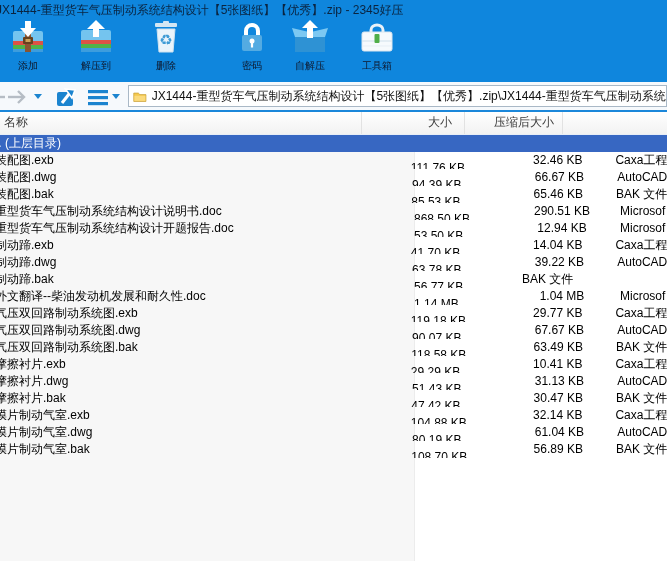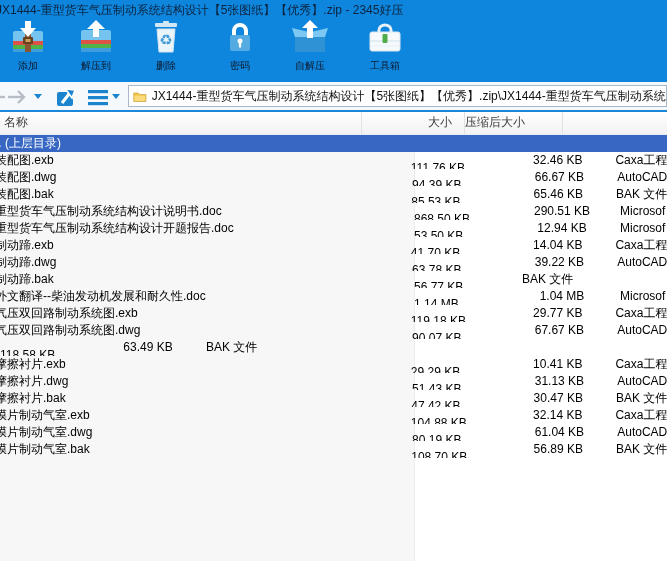--- a/index.html
+++ b/index.html
@@ -7,40 +7,40 @@
     font-family:"Liberation Sans","DejaVu Sans",sans-serif; }
   .window { position:relative; width:667px; height:561px; background:#fff; overflow:hidden; }
 
   
   .topbar { position:relative; height:82px; background:#0f86dd; overflow:hidden; }
   .titlebar { position:absolute; top:2px; left:-4px; font-size:12px; color:#0a2440; white-space:nowrap; }
   .tbtn { position:absolute; top:20px; text-align:center; cursor:default; }
   .tbtn svg { display:block; margin:0 auto; }
   .tbtn .tlabel { display:block; margin-top:3px; font-size:10px; color:#0f172a; white-space:nowrap; }
   #btn-add{left:4px;width:48px} #btn-extract{left:68px;width:56px}
-  #btn-delete{left:142px;width:48px} #btn-password{left:216px;width:48px}
-  #btn-sfx{left:282px;width:56px} #btn-toolbox{left:356px;width:58px}
+  #btn-delete{left:142px;width:48px} #btn-password{left:228px;width:48px}
+  #btn-sfx{left:282px;width:56px} #btn-toolbox{left:348px;width:58px}
 
   
   .navrow { position:relative; height:30px; background:#f6f9fc; border-bottom:2px solid #1b87da; }
   .nav-ic { position:absolute; top:3px; }
   .caret { position:absolute; width:0; height:0; border-left:4px solid transparent;
     border-right:4px solid transparent; border-top:5px solid #1b84cf; top:12px; }
   .addressbar { position:absolute; left:128px; right:0; top:3px; height:22px;
     background:#ffffff; border:1px solid #a9b8c6; display:flex; align-items:center;
     padding-left:4px; overflow:hidden; }
   .addresspath { font-size:12px; color:#111; margin-left:5px; white-space:nowrap; overflow:hidden; }
 
   
   .headrow { height:23px; display:flex; background:linear-gradient(#ffffff,#f2f2f2);
     border-bottom:1px solid #e8eef6; font-size:12px; color:#3c3c3c; line-height:21px; white-space:nowrap; }
   .hcell { overflow:hidden; }
   .h-name { width:362px; padding-left:4px; border-right:1px solid #e2e2e2; }
   .h-size { width:103px; text-align:right; padding-right:12px; border-right:1px solid #e2e2e2; }
-  .h-packed { width:98px; text-align:left; padding-right:8px; border-right:1px solid #e2e2e2; }
+  .h-packed { width:98px; text-align:right; padding-right:8px; border-right:1px solid #e2e2e2; }
   .h-type { flex:1 1 auto; padding-left:5px;margin-top:46px; }
 
   
   .file-list { height:426px; font-size:12px; color:#000;
     background:linear-gradient(to right,#f7f7f7 0,#f7f7f7 414px,#ececec 414px,#ececec 415px,#ffffff 415px); }
   .row { height:17px; line-height:17px; display:flex; white-space:nowrap; }
   .row.selected { background:#3767c2; color:#ffffff; }
   .cell { overflow:hidden; }
   .c-name { width:414px; text-indent:-5px; }
   .c-size { width:103px; text-align:left; padding-right:8px;margin-top:8px; }
@@ -229,20 +229,21 @@
         <div class="cell c-packed">29.77 KB</div>
         <div class="cell c-type">Caxa工程</div>
       </div>
       <div class="row">
         <div class="cell c-name">气压双回路制动系统图.dwg</div>
         <div class="cell c-size">90.07 KB</div>
         <div class="cell c-packed">67.67 KB</div>
         <div class="cell c-type">AutoCAD</div>
       </div>
       <div class="row">
+        <div class="cell c-name">气压双回路制动系统图.bak</div>
         <div class="cell c-size">118.58 KB</div>
         <div class="cell c-packed">63.49 KB</div>
         <div class="cell c-type">BAK 文件</div>
       </div>
       <div class="row">
         <div class="cell c-name">摩擦衬片.exb</div>
         <div class="cell c-size">29.29 KB</div>
         <div class="cell c-packed">10.41 KB</div>
         <div class="cell c-type">Caxa工程</div>
       </div>

